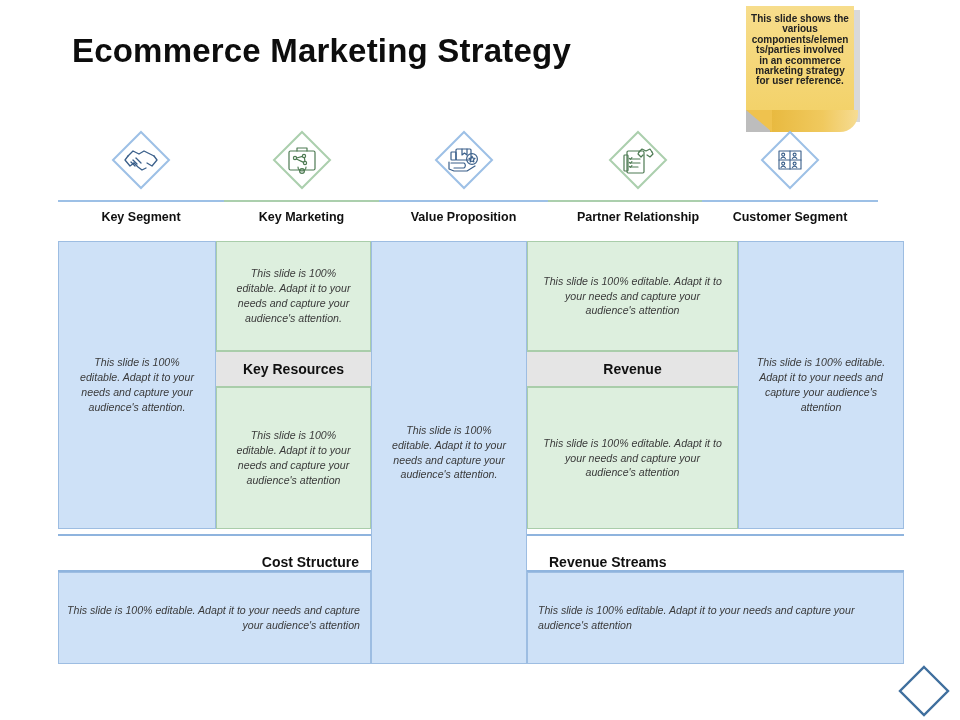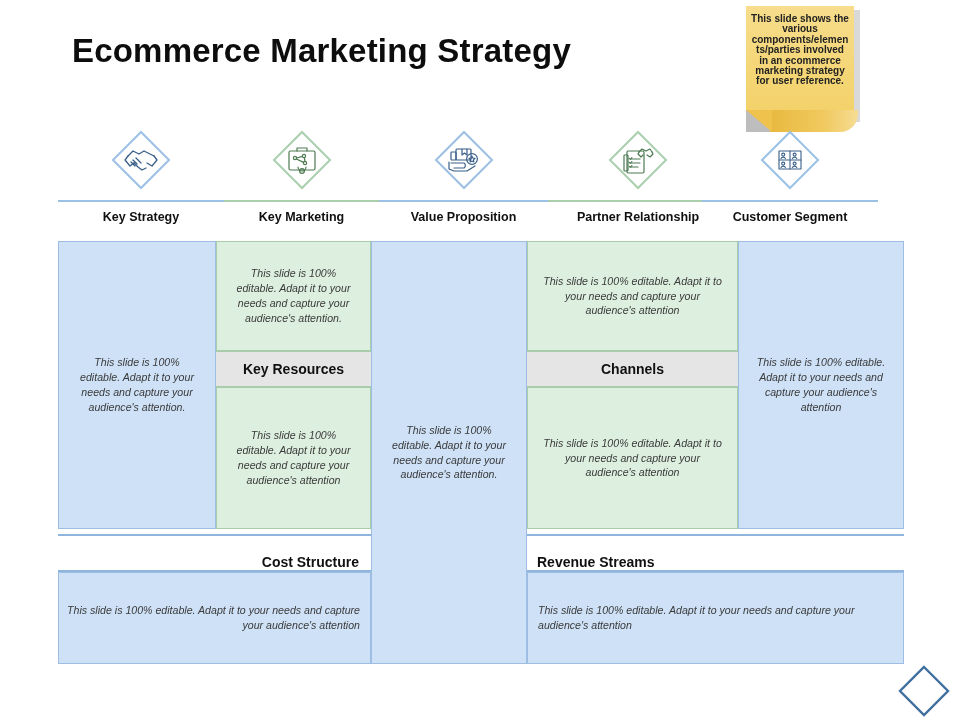--- a/index.html
+++ b/index.html
@@ -145,21 +145,21 @@
   }
   .band{
     position:absolute;
     box-sizing:border-box;
     background:#fff;
     border-top:2px solid #8fb4de;
     border-bottom:2px solid #8fb4de;
     display:flex;
     align-items:flex-end;
   }
-  .band .sublabel-left{ padding-left:10px; }
+  .band .sublabel-left{ padding-left:22px; }
   .band .sublabel-right{ padding-right:12px; margin-left:auto; }
 
   .botcell{
     position:absolute;
     box-sizing:border-box;
     background:#cee1f7;
     border:1px solid #9dbde2;
     display:flex;
     align-items:center;
   }
@@ -208,21 +208,21 @@
             <path d="M17 26 L14 30 L19 36 L23 33"></path>
             <path d="M43 26 L46 30 L41 36 L36 33"></path>
             <path d="M23 33 L27 37 L31 40 L35 38"></path>
             <path d="M22 30 L26 34"></path>
             <path d="M25 28 L30 33"></path>
             <path d="M20 32 L24 36"></path>
           </g>
         </svg>
       </div>
       <div class="rule" style="background:#9dc0e6;"></div>
-      <div class="headlabel">Key Strategy</div>
+      <div class="headlabel">Key Segment</div>
     </div>
 
     <div class="headcol" style="left:166px;width:155px;">
       <div class="diamond">
         <svg width="60" height="60" viewBox="0 0 60 60">
           <polygon points="30,2 58,30 30,58 2,30" fill="none" stroke="#abcfad" stroke-width="2"></polygon>
           <g fill="none" stroke="#4d7a52" stroke-width="1.2" stroke-linejoin="round" stroke-linecap="round">
             <rect x="17" y="21" width="26" height="19" rx="1.5"></rect>
             <path d="M25 21 L25 18 L35 18 L35 21"></path>
             <circle cx="23" cy="28" r="1.6"></circle>
@@ -326,21 +326,21 @@
 
     <div class="cell blue" style="left:313px;top:0px;width:156px;height:423px;">
       <div class="body">This slide is 100% editable. Adapt it to your needs and capture your audience's attention.</div>
     </div>
 
     <div class="cell green" style="left:469px;top:0px;width:211px;height:110px;">
       <div class="body">This slide is 100% editable. Adapt it to your needs and capture your audience's attention</div>
     </div>
 
     <div class="cell white" style="left:469px;top:110px;width:211px;height:36px;border-top:1px solid #a9cdaa;border-bottom:1px solid #a9cdaa;">
-      <div class="sublabel">Channels</div>
+      <div class="sublabel">Revenue</div>
     </div>
 
     <div class="cell green" style="left:469px;top:146px;width:211px;height:142px;">
       <div class="body">This slide is 100% editable. Adapt it to your needs and capture your audience's attention</div>
     </div>
 
     <div class="cell blue" style="left:680px;top:0px;width:166px;height:288px;">
       <div class="body">This slide is 100% editable. Adapt it to your needs and capture your audience's attention</div>
     </div>
 

